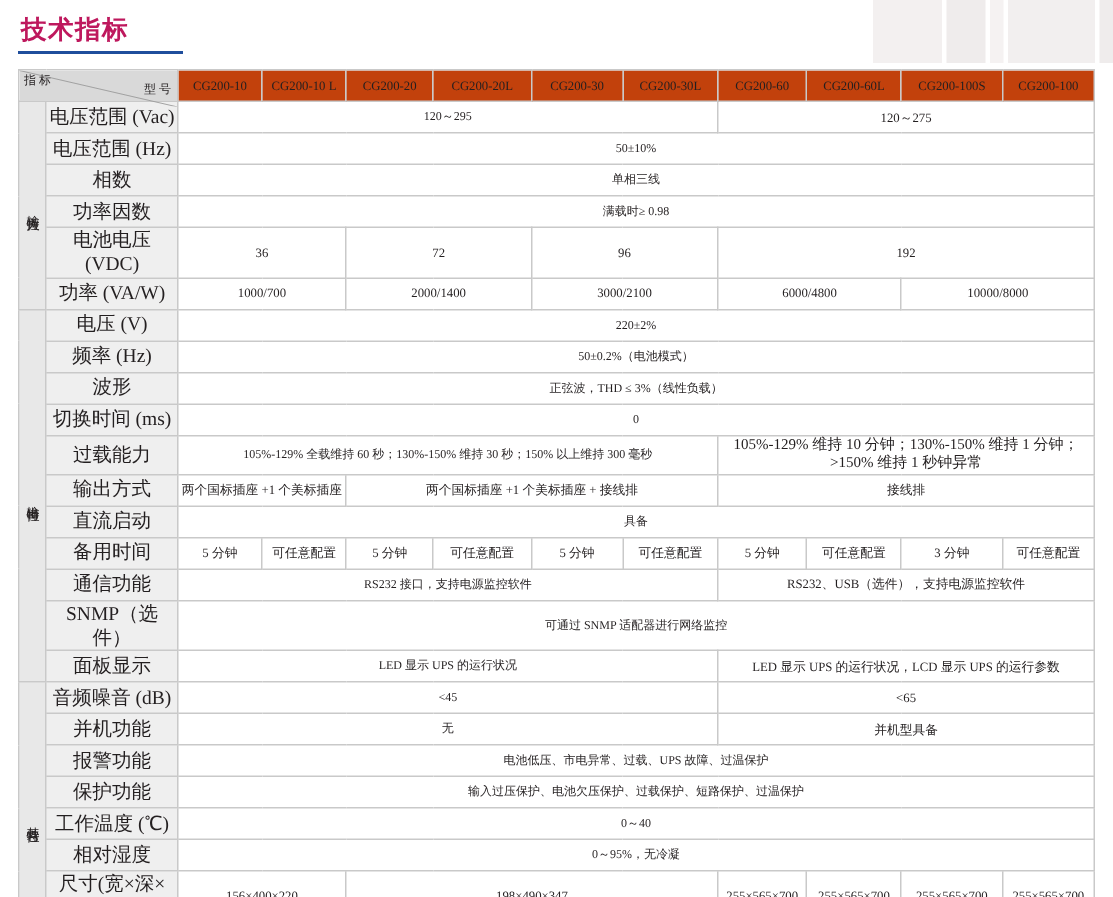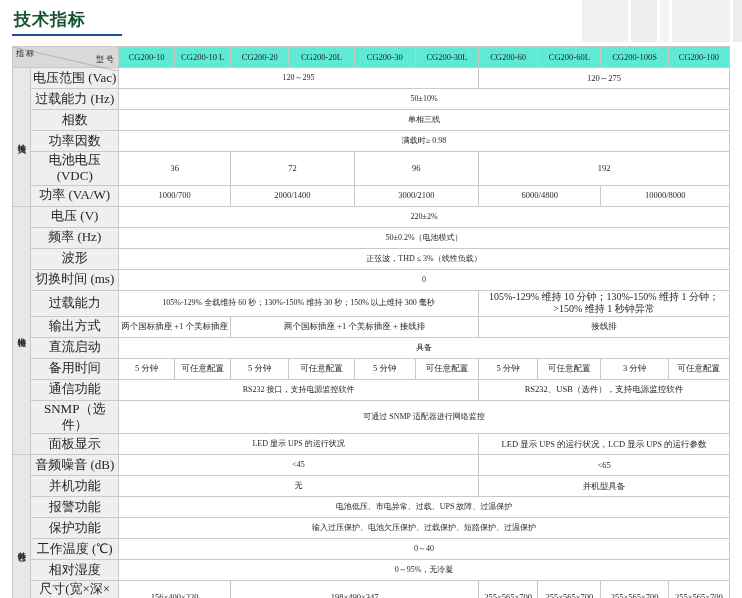--- a/index.html
+++ b/index.html
@@ -31,21 +31,21 @@
   .deco .b2 { width: 26px; height: 42px; background: #efecec; }
   .deco .b3 { width: 9px;  height: 42px; background: #f5f2f2; }
   .deco .b4 { width: 58px; height: 42px; background: #f2efef; }
   .deco .b5 { width: 9px;  height: 42px; background: #efecec; }
 
   .page-title {
     position: relative;
     margin: 8px 0 0 14px;
     font-size: 17px;
     font-weight: bold;
-    color: #14532d;
+    color: #be185d;
     letter-spacing: 1px;
     padding-bottom: 4px;
     display: inline-block;
   }
   .title-rule {
     position: absolute;
     left: 12px;
     top: 34px;
     width: 110px;
     height: 2px;
@@ -70,21 +70,21 @@
     border: 1px solid #c9c9c9;
     padding: 0;
     text-align: center;
     vertical-align: middle;
     height: 20px;
     line-height: 1.25;
     color: #231f20;
     font-weight: normal;
   }
   .hdr-row td {
-    background: #5eead4;
+    background: #c2410c;
     height: 24px;
     font-size: 8.5px;
   }
   .corner {
     position: relative;
     background: #d9d9d9 !important;
     padding: 0 !important;
   }
   .corner .diag {
     position: absolute;
@@ -177,21 +177,21 @@
           <td>CG200-100S</td>
           <td>CG200-100</td>
         </tr>
         <tr>
           <td class="group-cell" rowspan="6"><span class="vtext">输入特性</span></td>
           <td class="rowlbl">电压范围 (Vac)</td>
           <td class="val small" colspan="6">120～295</td>
           <td class="val" colspan="4">120～275</td>
         </tr>
         <tr>
-          <td class="rowlbl">过载能力 (Hz)</td>
+          <td class="rowlbl">电压范围 (Hz)</td>
           <td class="val small" colspan="10">50±10%</td>
         </tr>
         <tr>
           <td class="rowlbl">相数</td>
           <td class="val small" colspan="10">单相三线</td>
         </tr>
         <tr>
           <td class="rowlbl">功率因数</td>
           <td class="val small" colspan="10">满载时≥ 0.98</td>
         </tr>

